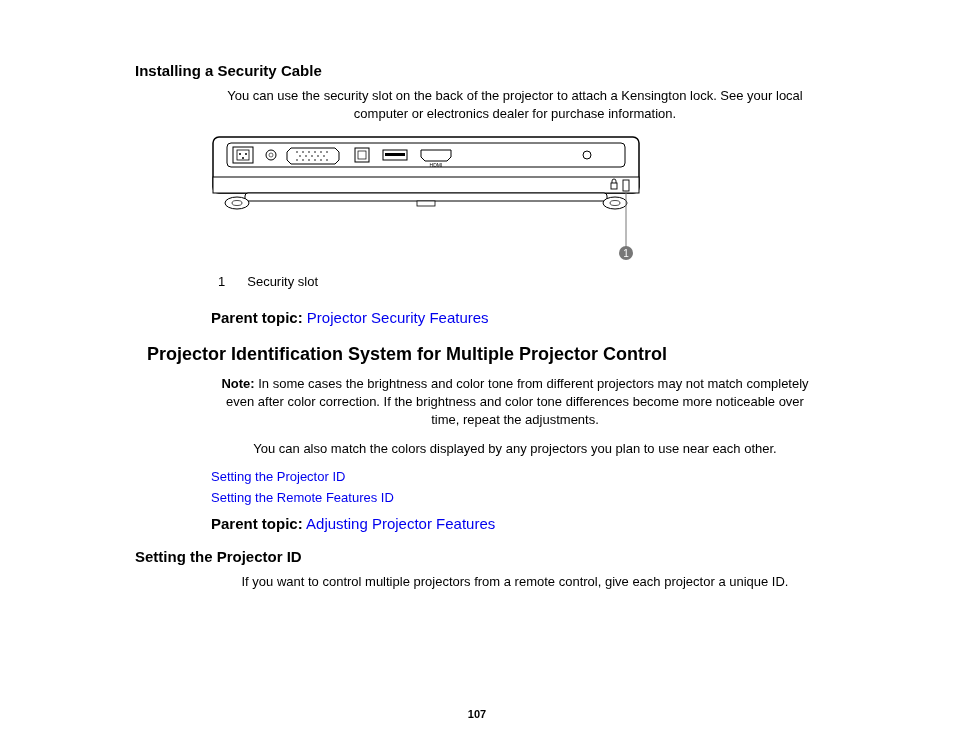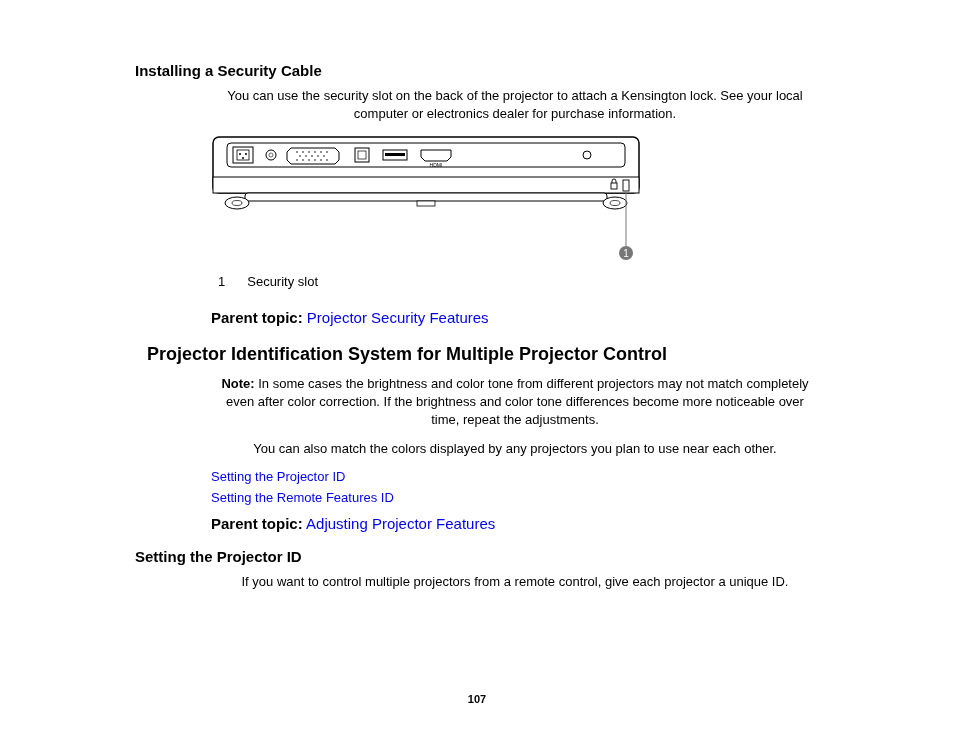--- a/index.html
+++ b/index.html
@@ -65,21 +65,21 @@
       margin-left: 76px;
       margin-top: 2px;
     }
     .links-list a.link {
       display: block;
       margin-bottom: 3px;
       font-size: 13px;
     }
     .footer-pg {
       position: absolute;
-      bottom: 31px;
+      bottom: 16px;
       left: 0;
       width: 100%;
       text-align: center;
       font-size: 11px;
       font-weight: bold;
     }
   </style>
 </head>
 <body>
 

